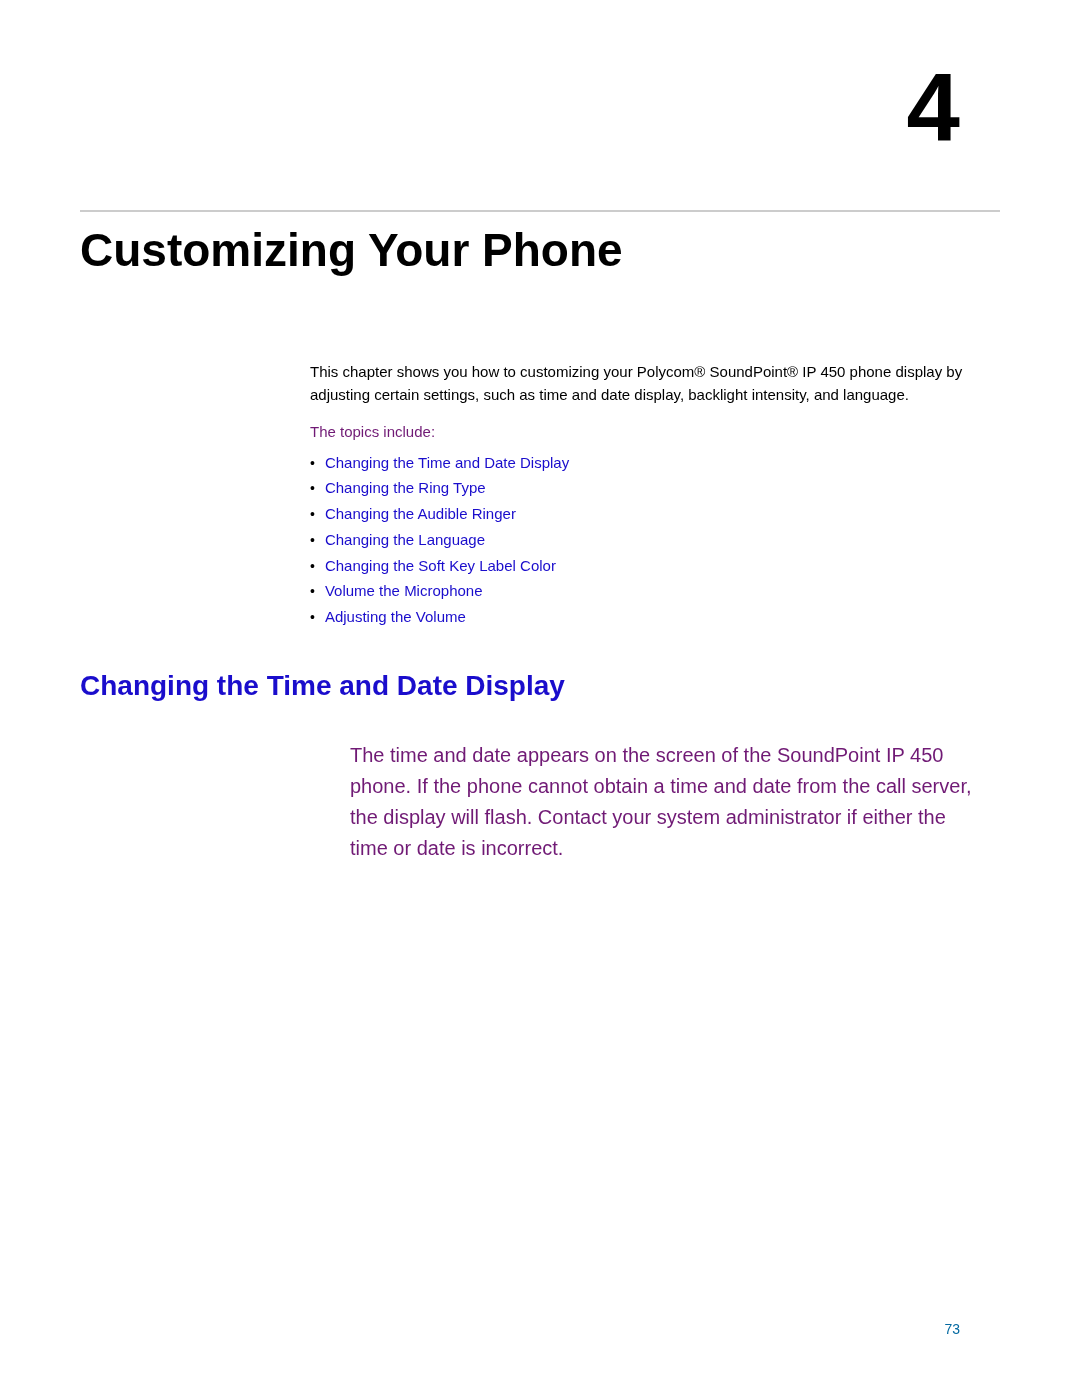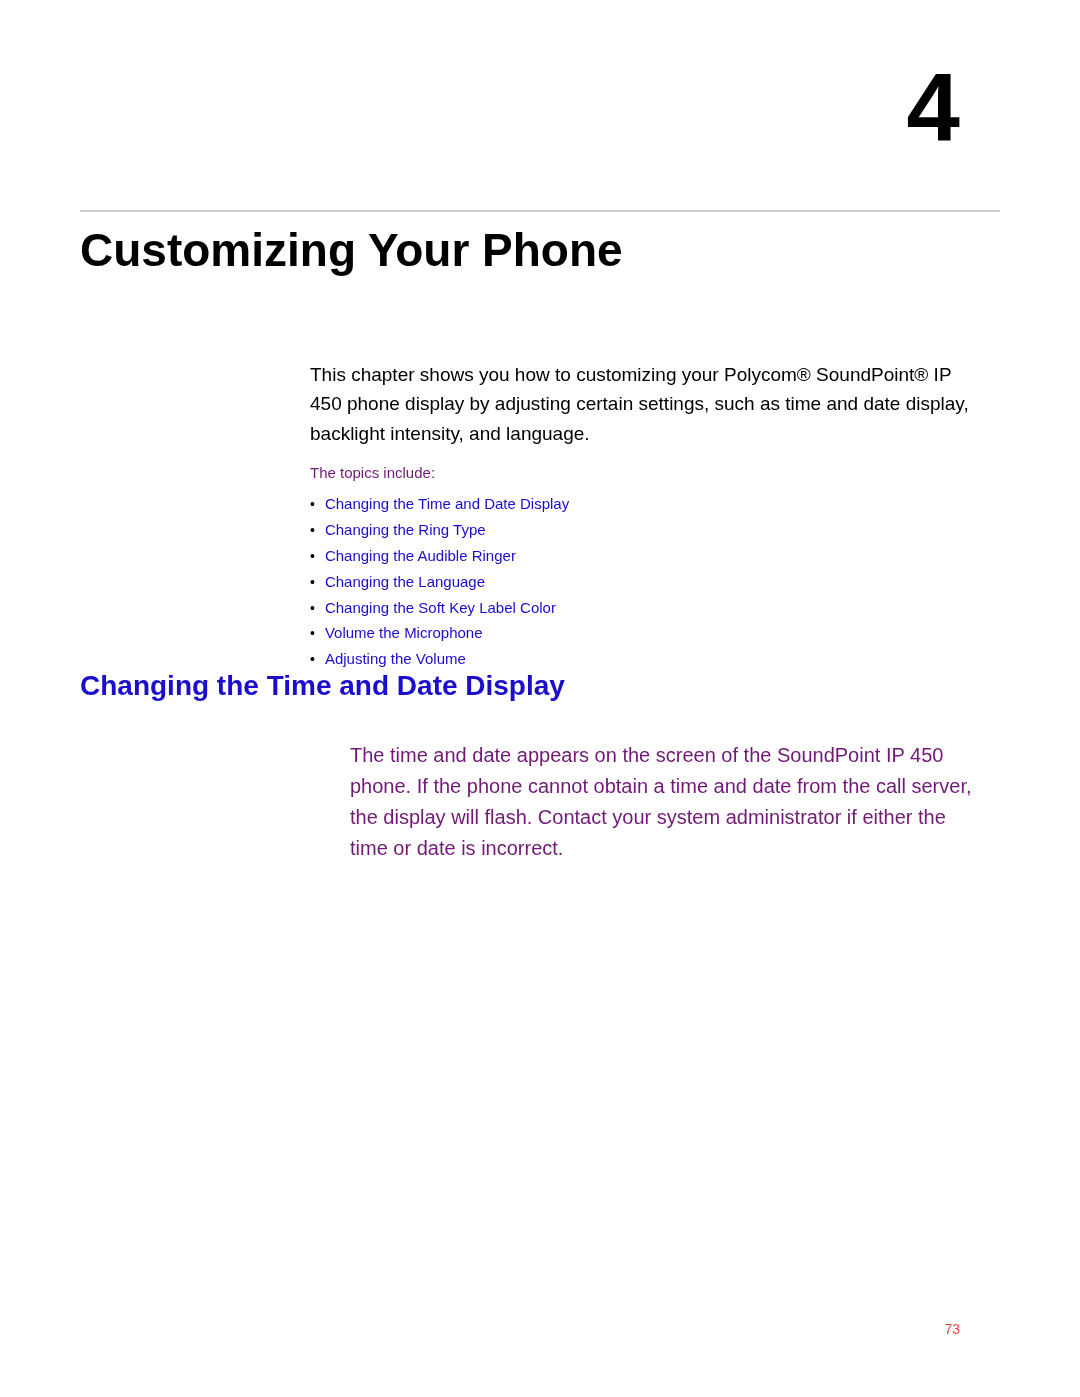--- a/index.html
+++ b/index.html
@@ -62,21 +62,21 @@
 
     
     .intro-block {
       position: absolute;
       top: 360px;
       left: 310px;
       right: 100px;
     }
 
     .intro-text {
-      font-size: 19px;
+      font-size: 15px;
       line-height: 1.55;
       color: #000000;
       font-family: Arial, Helvetica, sans-serif;
       margin-bottom: 16px;
     }
 
     .topics-label {
       font-size: 15px;
       color: #701a75;
       font-family: Arial, Helvetica, sans-serif;
@@ -136,21 +136,21 @@
       margin-left: 40px;
     }
 
     
     .page-number {
       position: absolute;
       bottom: 60px;
       right: 120px;
       font-size: 14px;
       font-family: Arial, Helvetica, sans-serif;
-      color: #ef4444;
+      color: #0369a1;
     }
   </style>
 </head>
 <body>
 
 <div class="page-container">
 
   <div class="chapter-number">4</div>
 
   <div class="chapter-rule"></div>

